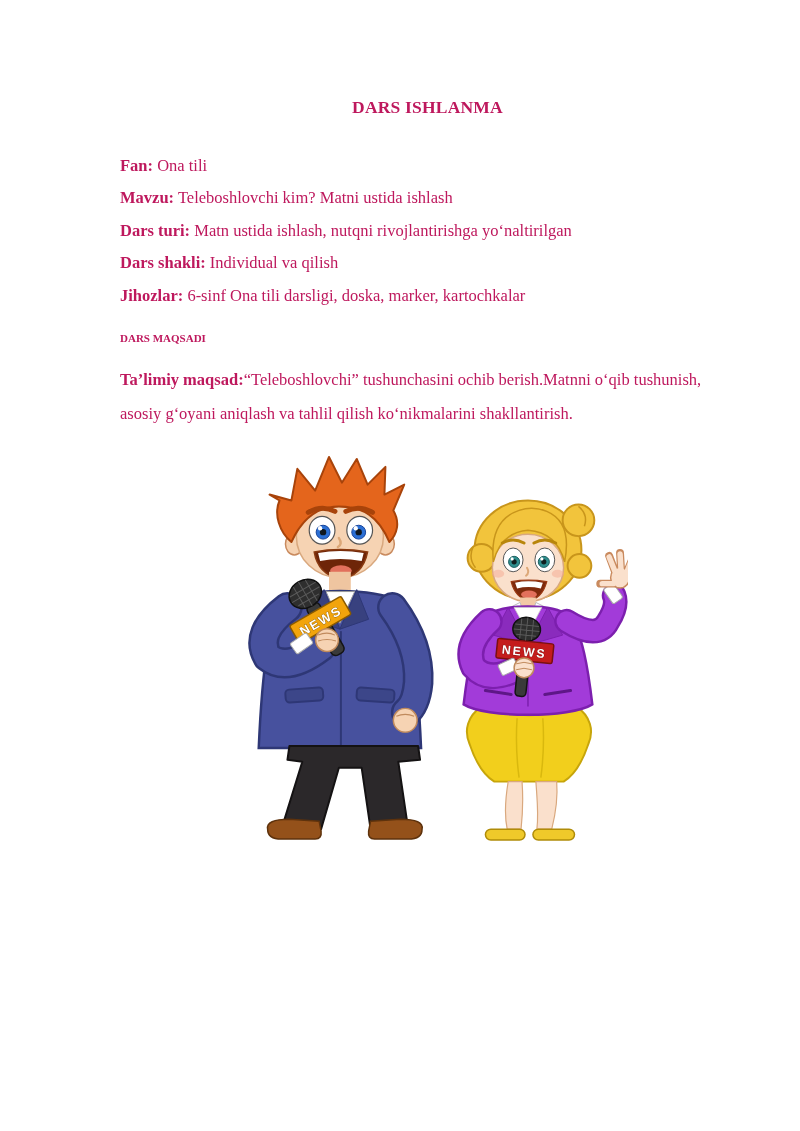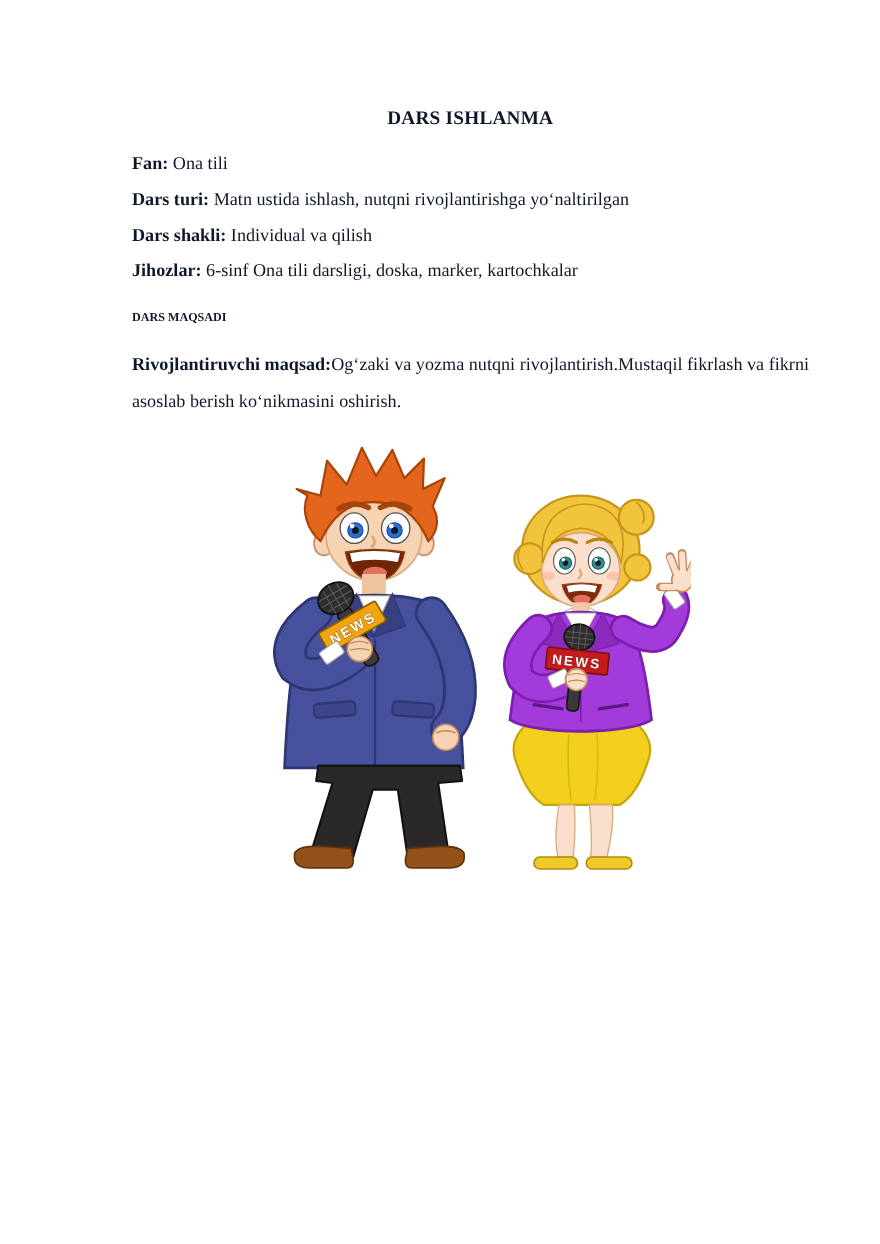--- a/index.html
+++ b/index.html
@@ -2,35 +2,35 @@
 <html><head>
 <meta charset="utf-8">
 <style>
   * { box-sizing: border-box; }
   html, body { margin: 0; padding: 0; background: #ffffff; }
   .page {
     width: 800px;
     height: 859px;
     background: #ffffff;
     font-family: "Liberation Serif", serif;
-    color: #0f172a;
+    color: #be185d;
     padding: 97px 50px 0 120px;
     position: relative;
     overflow: hidden;
   }
   .title {
     margin: 0;
     width: 615px;
     text-align: center;
     font-size: 17.5px;
     line-height: 20px;
     font-weight: bold;
     letter-spacing: 0.2px;
   }
-  .fields { margin-top: 16px; width: 615px; }
+  .fields { margin-top: 33px; width: 615px; }
   .fields p {
     margin: 0;
     font-size: 16.5px;
     line-height: 32.4px;
     white-space: pre-wrap;
   }
   .section-heading {
     margin: 15px 0 0 0;
     font-size: 11px;
     line-height: 22px;
@@ -60,28 +60,29 @@
 </style>
 </head>
 <body>
 
 <div class="page">
 
   <h1 class="title">DARS ISHLANMA</h1>
 
   <div class="fields">
     <p><b>Fan:</b><span> Ona tili</span></p>
+    <p><b>Mavzu:</b><span> Teleboshlovchi kim? Matni ustida ishlash</span></p>
     <p><b>Dars turi:</b><span> Matn ustida ishlash, nutqni rivojlantirishga yoʻnaltirilgan</span></p>
     <p><b>Dars shakli:</b><span> Individual va qilish</span></p>
     <p><b>Jihozlar:</b><span> 6-sinf Ona tili darsligi, doska, marker, kartochkalar</span></p>
   </div>
 
   <h2 class="section-heading">DARS MAQSADI</h2>
 
-  <p class="para"><b>Rivojlantiruvchi maqsad:</b><span>Ogʻzaki va yozma nutqni rivojlantirish.Mustaqil fikrlash va fikrni asoslab berish koʻnikmasini oshirish.</span></p>
+  <p class="para"><b>Ta’limiy maqsad:</b><span>“Teleboshlovchi” tushunchasini ochib berish.Matnni oʻqib tushunish, asosiy gʻoyani aniqlash va tahlil qilish koʻnikmalarini shakllantirish.</span></p>
 
   <div class="illustration">
     <svg width="400" height="392" viewBox="0 0 400 396">
 
       <g>
 
         <ellipse cx="65" cy="94" rx="9" ry="11" fill="#F6D3B3" stroke="#C98A5E" stroke-width="1.5"></ellipse>
         <ellipse cx="157" cy="94" rx="9" ry="11" fill="#F6D3B3" stroke="#C98A5E" stroke-width="1.5"></ellipse>
 
         <ellipse cx="111" cy="86" rx="44" ry="42" fill="#F6D3B3" stroke="#D9A87E" stroke-width="1.5"></ellipse>

